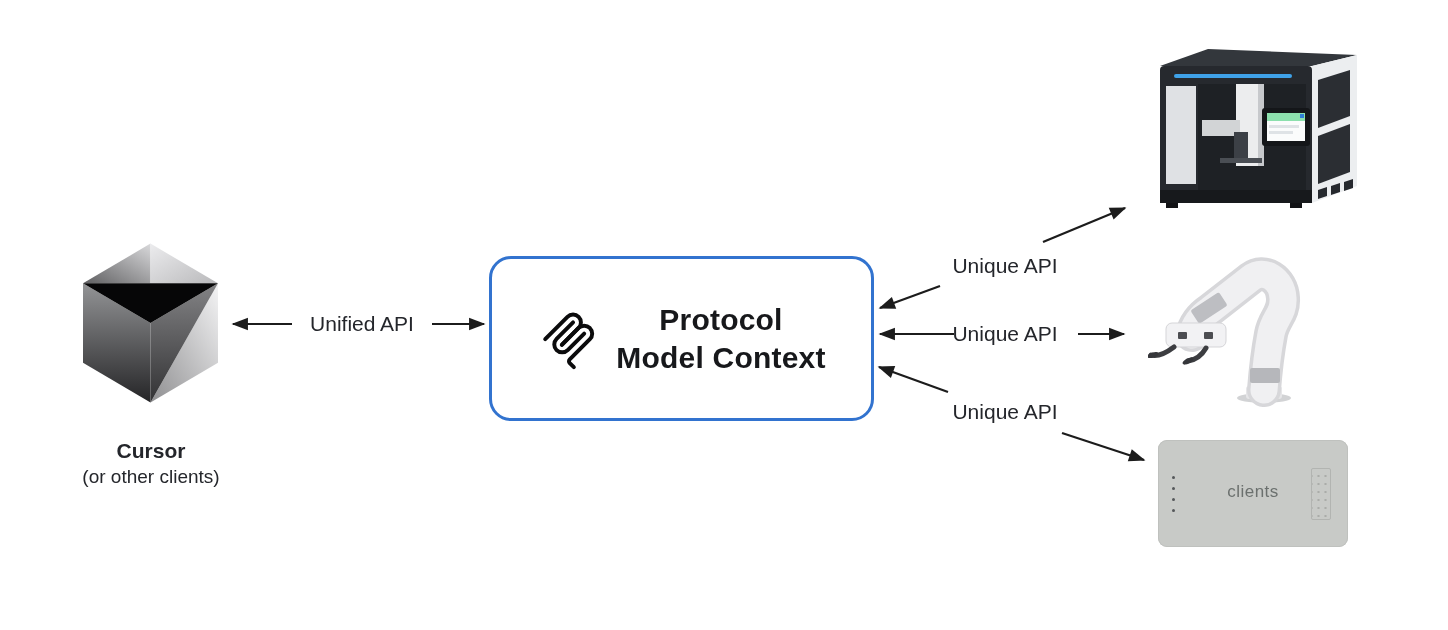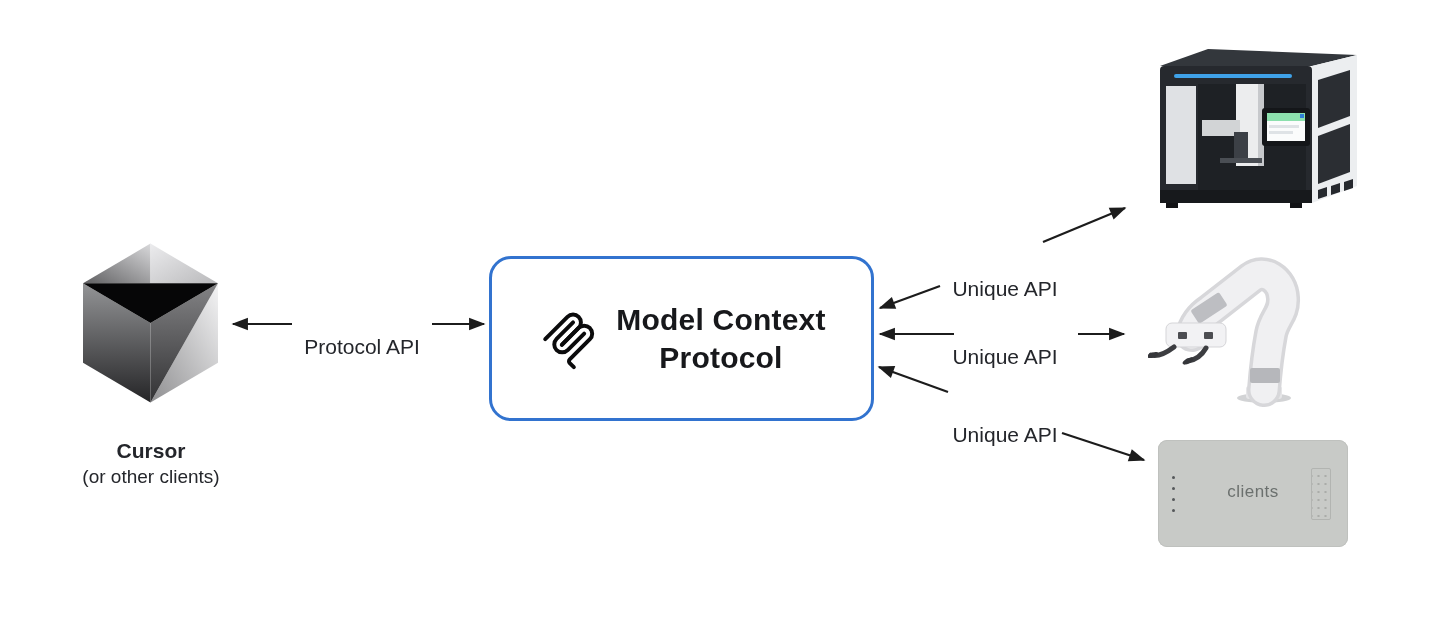--- a/index.html
+++ b/index.html
@@ -1,20 +1,20 @@
 <!DOCTYPE html>
 <html style="--hub-border: #3273cf; --arrow: #1c1c1c; --machine-stripe: #3fa2e9; --text: #24262b;"><head>
 <meta charset="utf-8">
 <style>
   html,body{margin:0;padding:0;background:#ffffff;}
   body{font-family:"Liberation Sans","DejaVu Sans",sans-serif;}
   #canvas{position:relative;width:1448px;height:630px;background:#ffffff;overflow:hidden;}
   .abs{position:absolute;}
   .label{color:var(--text,#24262b);}
-  .edge-label{width:140px;text-align:center;font-size:21px;line-height:26px;color:var(--text,#24262b);margin-top:23px;}
+  .edge-label{width:140px;text-align:center;font-size:21px;line-height:26px;color:var(--text,#24262b);}
   .client-label{left:40px;width:222px;text-align:center;}
   #client-name{top:439px;font-size:21px;font-weight:600;}
   #client-sub{top:466px;font-size:19px;font-weight:400;}
   #hub-box{left:489px;top:256px;width:385px;height:165px;box-sizing:border-box;
     border:3px solid var(--hub-border,#3273cf);border-radius:22px;background:#fff;
     display:flex;align-items:center;justify-content:center;gap:15px;}
   #hub-title{font-size:30px;font-weight:700;line-height:38px;text-align:center;color:#17181b;letter-spacing:.2px;}
   #arrow-layer{left:0;top:0;pointer-events:none;}
   #plate-reader{left:1158px;top:440px;width:190px;height:107px;background:#c8cac7;border-radius:9px;
     box-shadow:inset 0 0 0 1px #bfc1be;}
@@ -59,33 +59,33 @@
     <polygon points="136,40 136,120 68,160" fill="url(#faceR)"></polygon>
     <polygon points="68,80 136,40 68,160" fill="url(#wedge)"></polygon>
     <polygon points="68,0 0,40 68,40" fill="url(#capL)"></polygon>
     <polygon points="68,0 68,40 136,40" fill="url(#capR)"></polygon>
     <polygon points="0,40 136,40 68,80" fill="#060607"></polygon>
   </svg>
 
   <div class="abs client-label label" id="client-sub">(or other clients)</div>
   <div class="abs client-label label" id="client-name">Cursor</div>
 
-  <div class="abs edge-label" style="left:292px;top:311px;">Protocol API</div>
+  <div class="abs edge-label" style="left:292px;top:311px;">Unified API</div>
 
   <div class="abs" id="hub-box">
     <svg width="64" height="64" viewBox="0 0 195 195">
       <g fill="none" stroke="#0b0b0c" stroke-width="12" stroke-linecap="round">
         <path d="M25 97.8528L92.8823 29.9705C102.255 20.598 117.451 20.598 126.823 29.9706C136.196 39.3431 136.196 54.5391 126.823 63.9117L75.5581 115.177"></path>
         <path d="M76.2653 114.47L126.823 63.9117C136.196 54.5391 151.392 54.5391 160.765 63.9117L161.118 64.2652C170.491 73.6378 170.491 88.8338 161.118 98.2063L99.7248 159.6C96.6006 162.724 96.6006 167.789 99.7248 170.913L112.331 183.52"></path>
         <path d="M109.853 46.9411L59.6482 97.1457C50.2757 106.518 50.2757 121.714 59.6482 131.087C69.0208 140.459 84.2168 140.459 93.5893 131.087L143.794 80.8822"></path>
       </g>
     </svg>
     <div id="hub-title">
+      <div>Protocol</div>
       <div>Model Context</div>
-      <div>Protocol</div>
     </div>
   </div>
 
   <div class="abs edge-label" style="left:935px;top:253px;">Unique API</div>
   <div class="abs edge-label" style="left:935px;top:321px;">Unique API</div>
   <div class="abs edge-label" style="left:935px;top:399px;">Unique API</div>
 
   <svg class="abs" id="arrow-layer" width="1448" height="630" viewBox="0 0 1448 630">
     <defs>
       <marker id="ah" viewBox="0 0 10 8" refX="8.6" refY="4" markerWidth="8.5" markerHeight="6.8" orient="auto-start-reverse">

